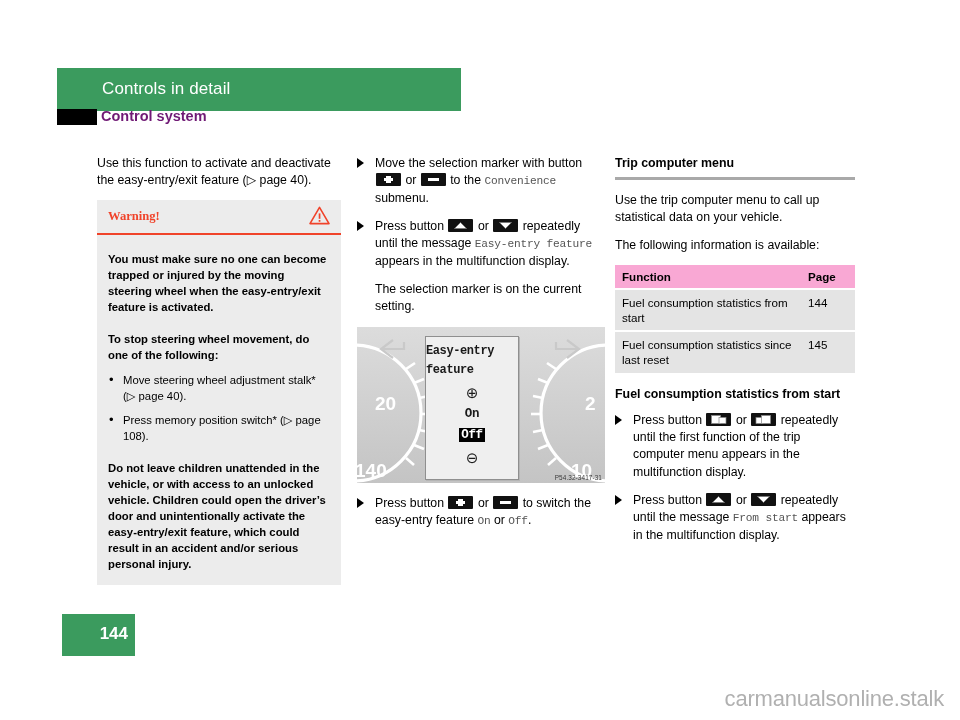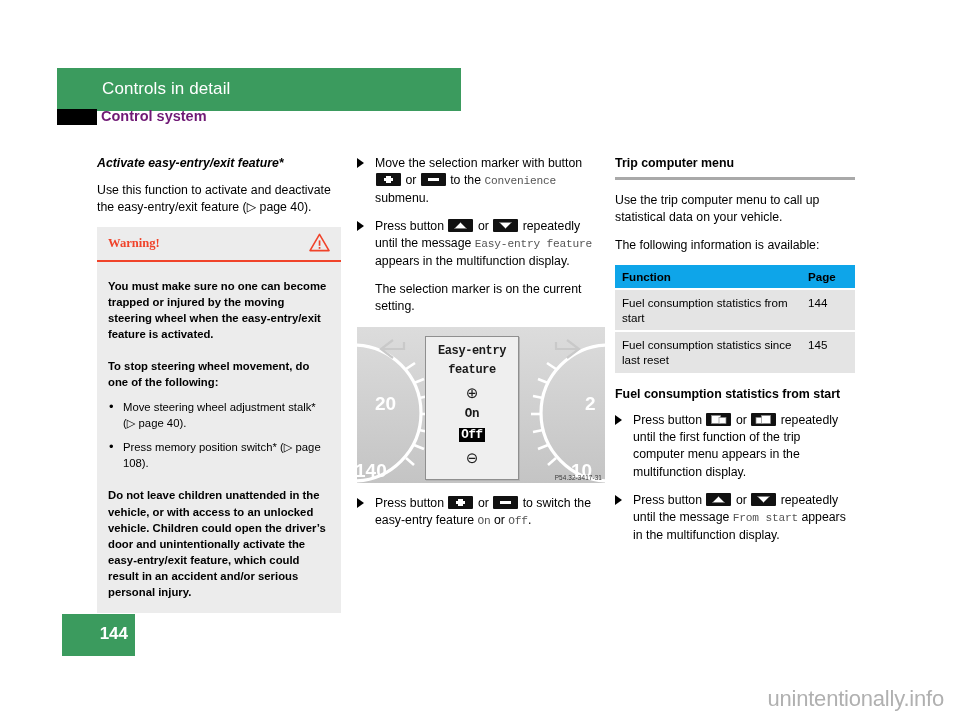--- a/index.html
+++ b/index.html
@@ -222,21 +222,20 @@
     position: absolute;
     left: 68px;
     top: 9px;
     width: 92px;
     height: 142px;
     background: #efefef;
     border: 1px solid #8f8f8f;
     box-shadow: 1px 1px 0 #b5b5b5;
   }
   .mfd-txt {
-    text-align: center;
     font-family: "Liberation Mono", "DejaVu Sans Mono", monospace;
     font-size: 12px;
     font-weight: bold;
     color: #1a1a1a;
     line-height: 1.18;
     margin-top: 7px;
     letter-spacing: -0.4px;
   }
   .mfd-sym {
     text-align: center;
@@ -265,21 +264,21 @@
     height: 3px;
     background: #a9a9a9;
     margin: 3px 0 12px 0;
   }
   table.fn {
     border-collapse: collapse;
     width: 240px;
     margin: 0 0 13px 0;
   }
   table.fn th {
-    background: #0ea5e9;
+    background: #f9a8d4;
     font-size: 11.6px;
     font-weight: bold;
     text-align: left;
     padding: 5px 7px;
     border-bottom: 2px solid #ffffff;
     margin-top: 8px;
   }
   table.fn td {
     background: #e4e4e4;
     font-size: 11.6px;
@@ -324,21 +323,20 @@
 <div class="page">
 
   <div class="hdr-green">
     <span class="hdr-green-label">Controls in detail</span>
   </div>
   <div class="hdr-rule"></div>
   <div class="hdr-black-box"></div>
   <div class="hdr-sub">Control system</div>
 
   <div class="col col-left">
-    <div class="sub-head">Activate easy-entry/exit feature*</div>
     <p class="body">Use this function to activate and deactivate the easy-entry/exit feature (▷ page 40).</p>
 
     <div class="warnbox">
       <div class="warn-title-row">
         <span class="warn-title">Warning!</span>
         <span class="warn-tri">
           <svg width="21" height="19" viewBox="0 0 21 19">
             <path d="M10.5 1.4 L20 17.6 L1 17.6 Z" fill="none" stroke="#f0432a" stroke-width="1.6" stroke-linejoin="round"></path>
             <rect x="9.7" y="7.4" width="1.7" height="5.4" fill="#f0432a"></rect>
             <rect x="9.7" y="14" width="1.7" height="1.8" fill="#f0432a"></rect>
@@ -529,15 +527,15 @@
       </span>
       <span>repeatedly until the message</span>
       <span class="mono">From start</span>
       <span>appears in the multifunction display.</span>
     </div>
   </div>
 
   <div class="pagebox">
     <span class="pagenum">144</span>
   </div>
-  <div class="watermark">unintentionally.info</div>
+  <div class="watermark">carmanualsonline.stalk</div>
 
 </div>
 
 </body></html>

